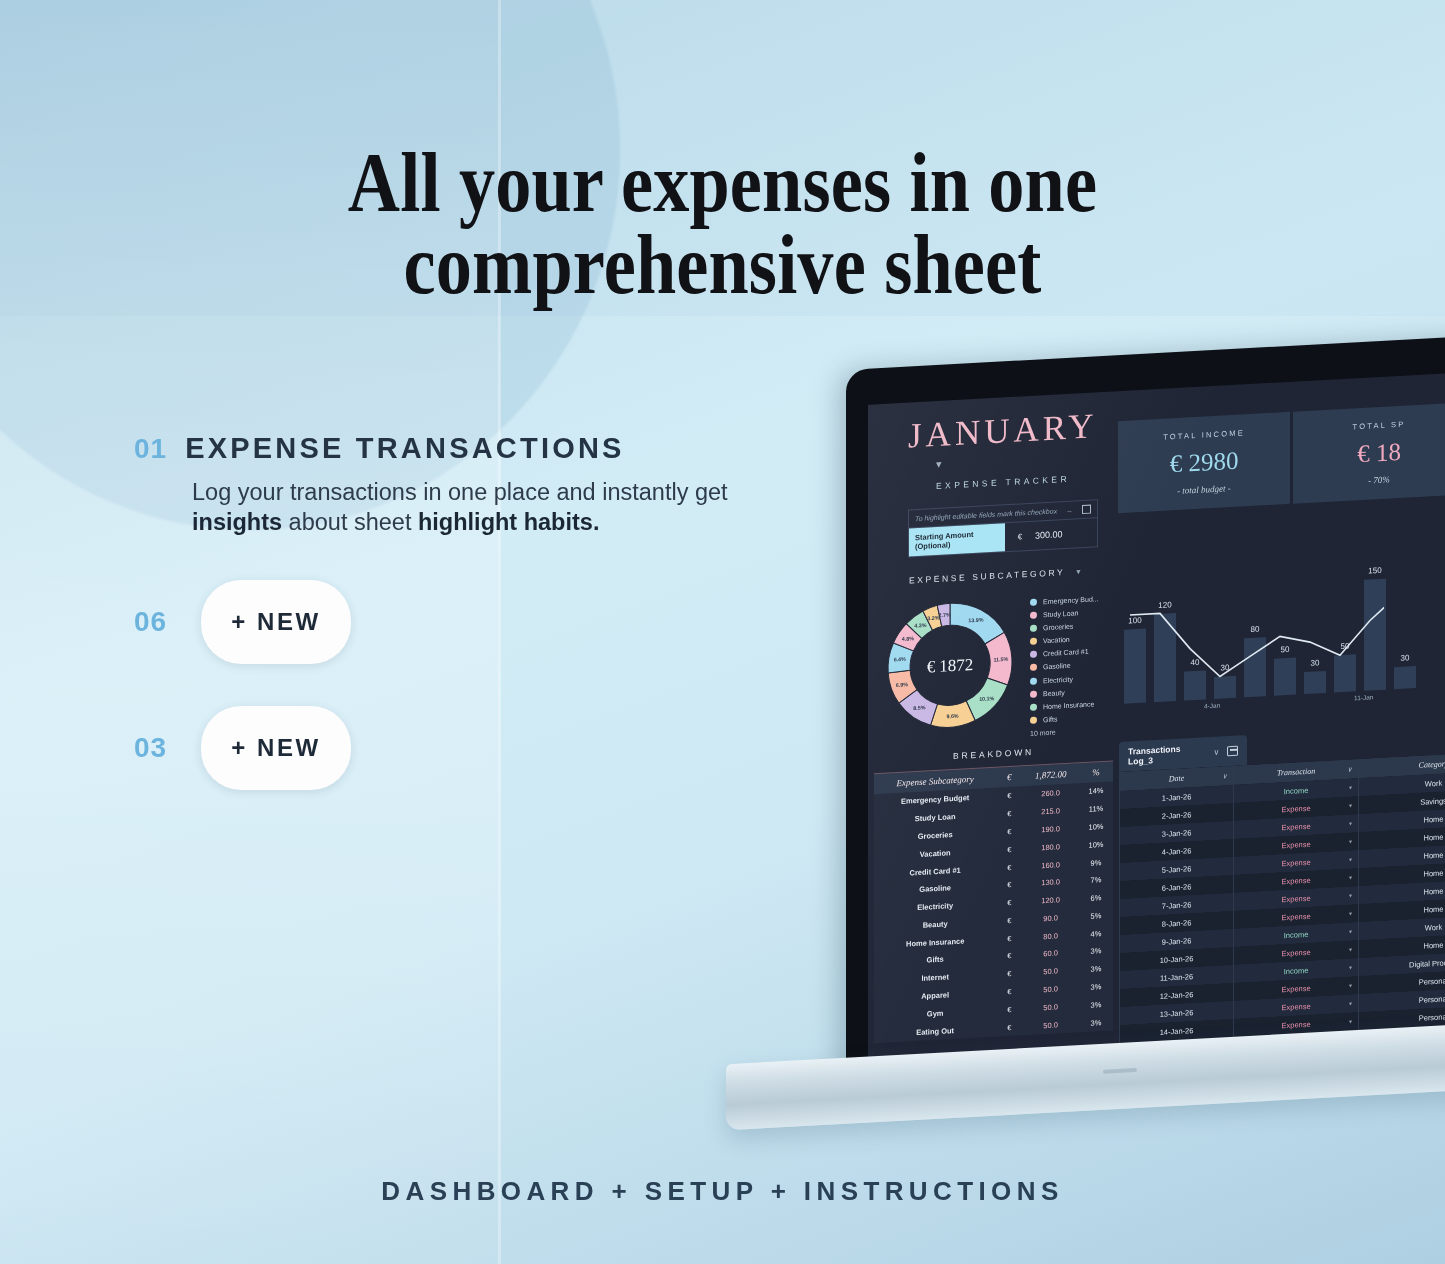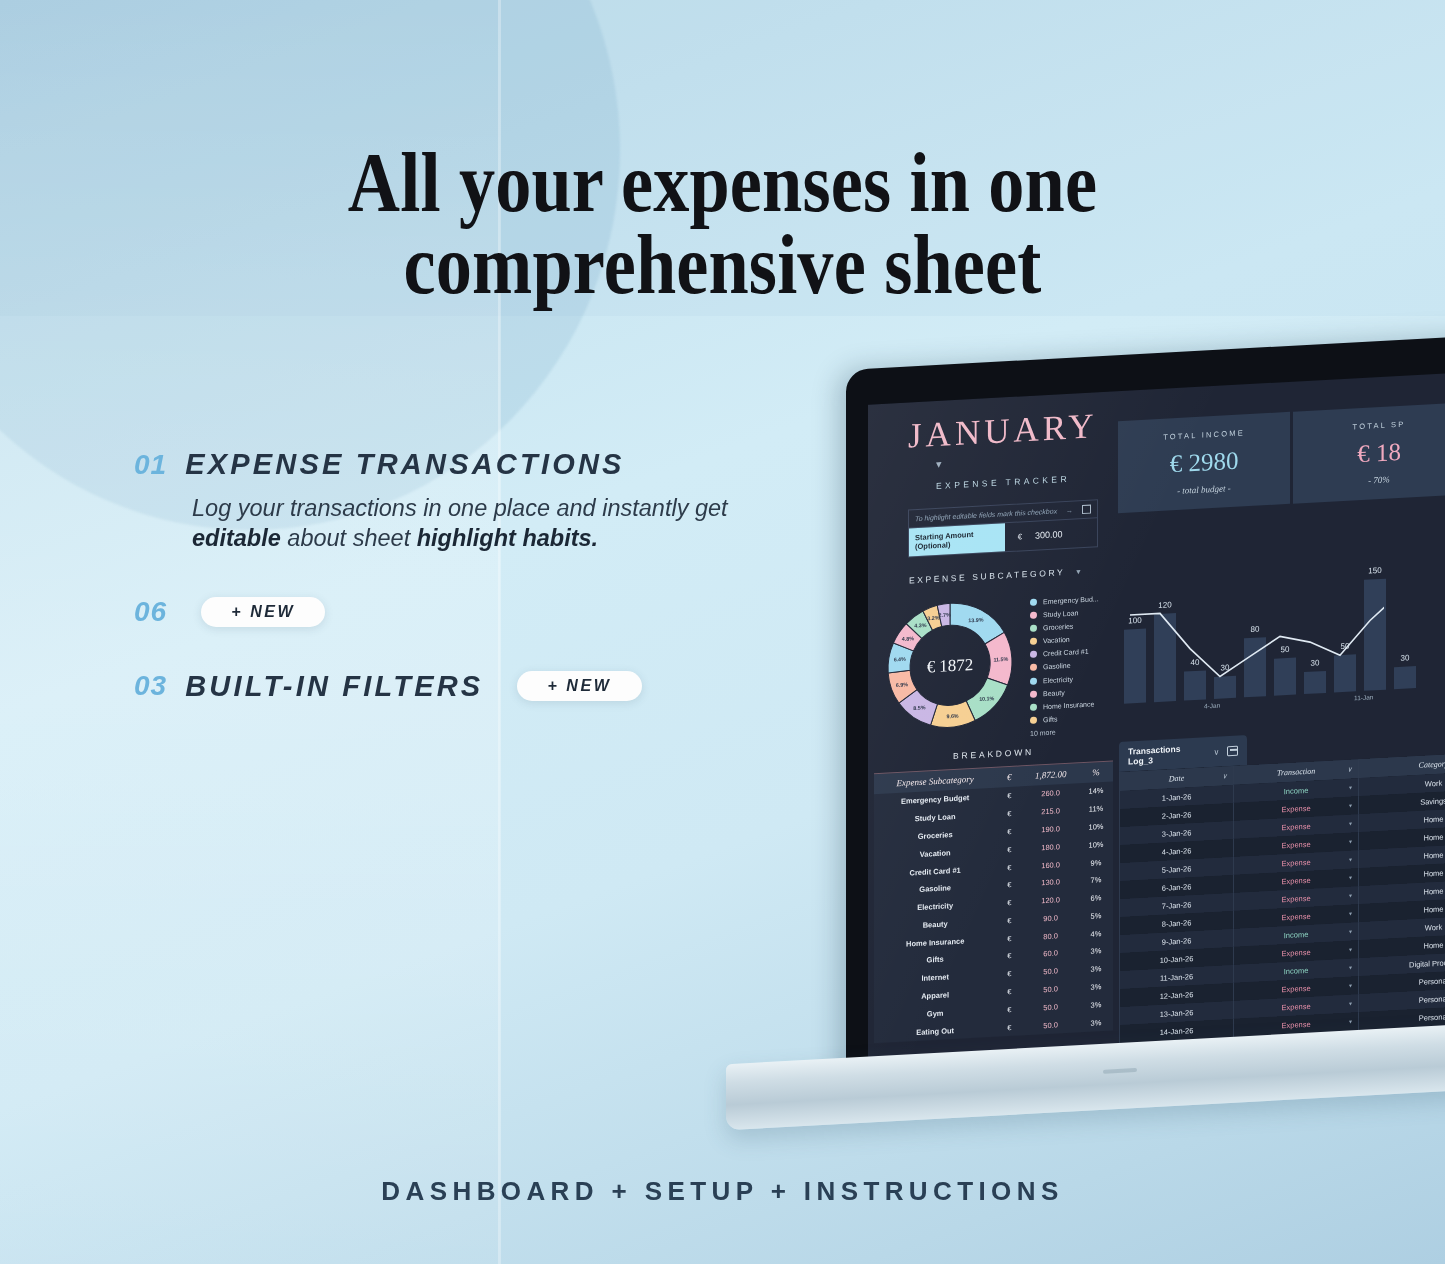--- a/index.html
+++ b/index.html
@@ -36,34 +36,34 @@
     position:absolute; left:0; top:142px; width:1445px;
     text-align:center;
     font-family:"Liberation Serif", serif;
     font-size:84px; line-height:.98; color:#111216;
     letter-spacing:.2px;
     transform:scaleX(.86); transform-origin:center top;
   }
   .headline .l2 { display:block; }
 
   
-  .features { position:absolute; left:134px; top:448px; width:720px;font-style:italic; }
+  .features { position:absolute; left:134px; top:432px; width:720px; }
   .feature { position:relative; margin-bottom:42px; }
   .feat-head { display:flex; align-items:center; gap:18px; }
   .feat-num {
     font-size:28px; font-weight:700; color:#6cb4dd; letter-spacing:1px;
   }
   .feat-title {
     font-size:29px; font-weight:700; color:#253445;
     letter-spacing:3.2px; white-space:nowrap;
   }
   .badge {
     margin-left:16px; background:#fdfdfd; color:#1e2a38;
-    font-size:16px; font-weight:700; letter-spacing:2.6px;
-    padding:6px 30px; border-radius:40px;
+    font-size:24px; font-weight:700; letter-spacing:2.6px;
+    padding:28px 30px; border-radius:40px;
     box-shadow:0 2px 10px rgba(40,70,95,.13);
     white-space:nowrap;
   }
   .feat-body {
     margin-top:13px; margin-left:58px;
     font-size:23.5px; line-height:1.27; color:#2d3b4a; max-width:600px;
   }
   .feat-body b { font-weight:700; color:#1b2735; }
 
   
@@ -228,34 +228,33 @@
   <span class="l2">comprehensive sheet</span>
 </h1>
 
 <div class="features">
 
   <div class="feature">
     <div class="feat-head">
       <span class="feat-num">01</span>
       <span class="feat-title">EXPENSE TRANSACTIONS</span>
     </div>
-    <p class="feat-body"><span>Log your transactions in one place and instantly get </span><b>editable</b><span> about sheet </span><b>highlight habits.</b></p>
+    <p class="feat-body"><span>Log your transactions in one place and instantly get </span><b>insights</b><span> about sheet </span><b>highlight habits.</b></p>
   </div>
 
   <div class="feature">
     <div class="feat-head">
       <span class="feat-num">06</span>
       <span class="badge">+ NEW</span>
     </div>
   </div>
 
   <div class="feature">
     <div class="feat-head">
       <span class="feat-num">03</span>
-      <span class="feat-title">BUILT-IN FILTERS</span>
       <span class="badge">+ NEW</span>
     </div>
   </div>
 
 </div>
 
 <div class="footer">DASHBOARD + SETUP + INSTRUCTIONS</div>
 
 <div class="laptop">
   <div class="lid">

